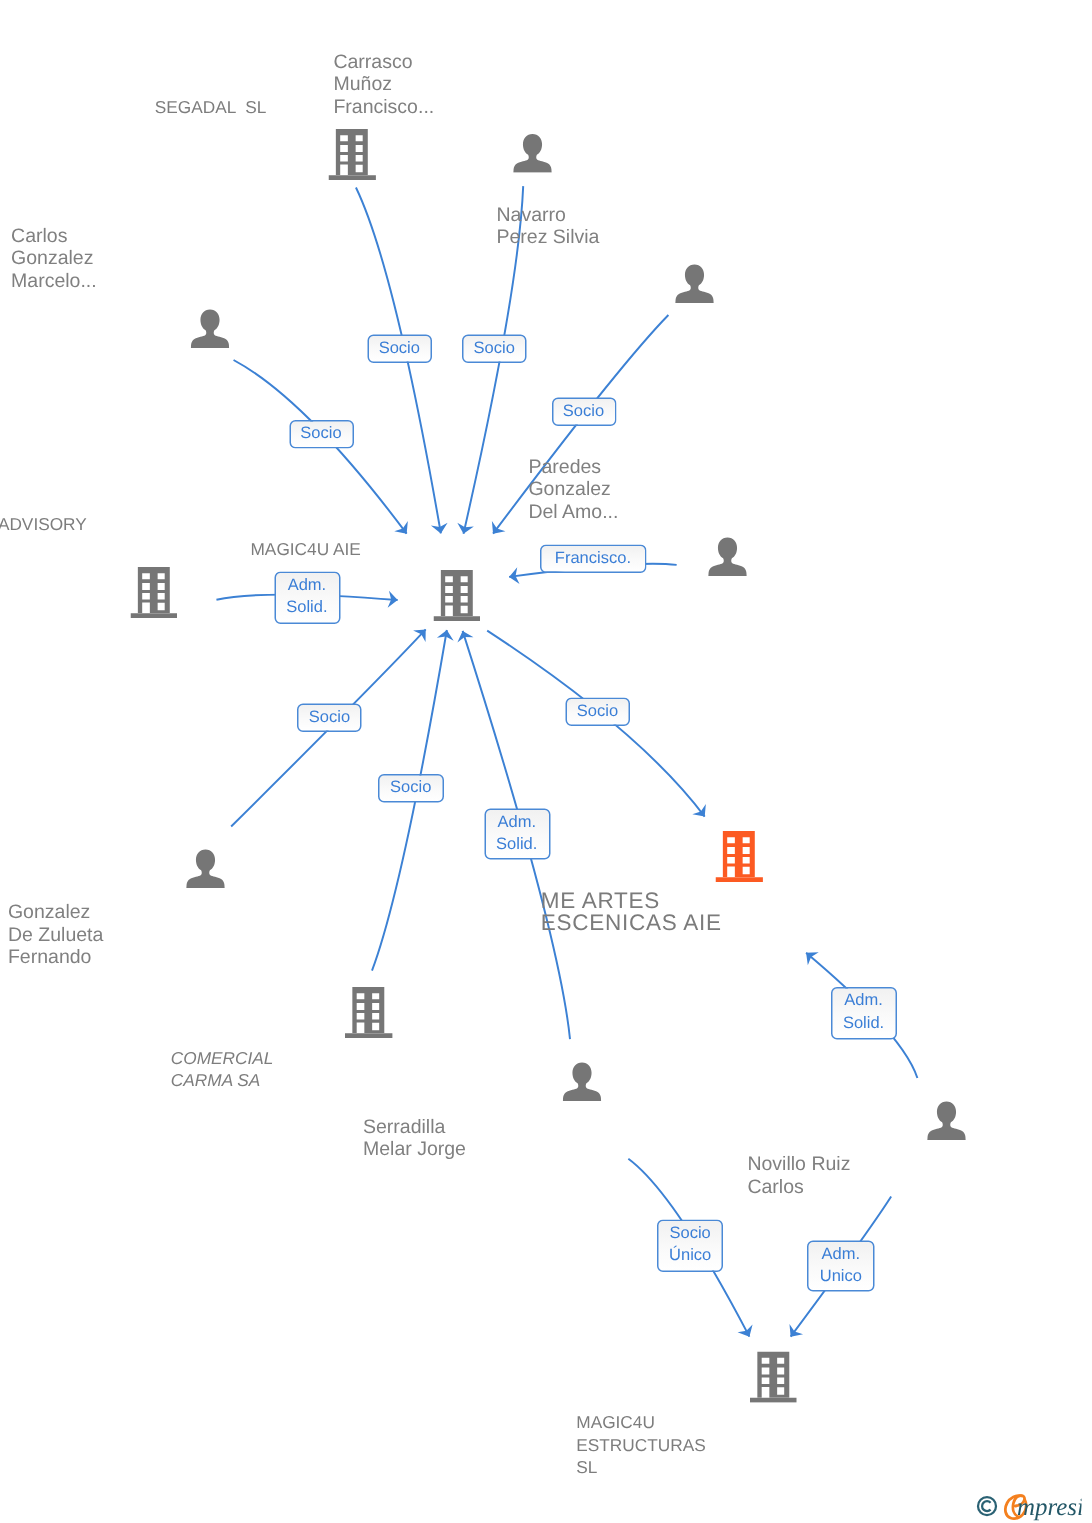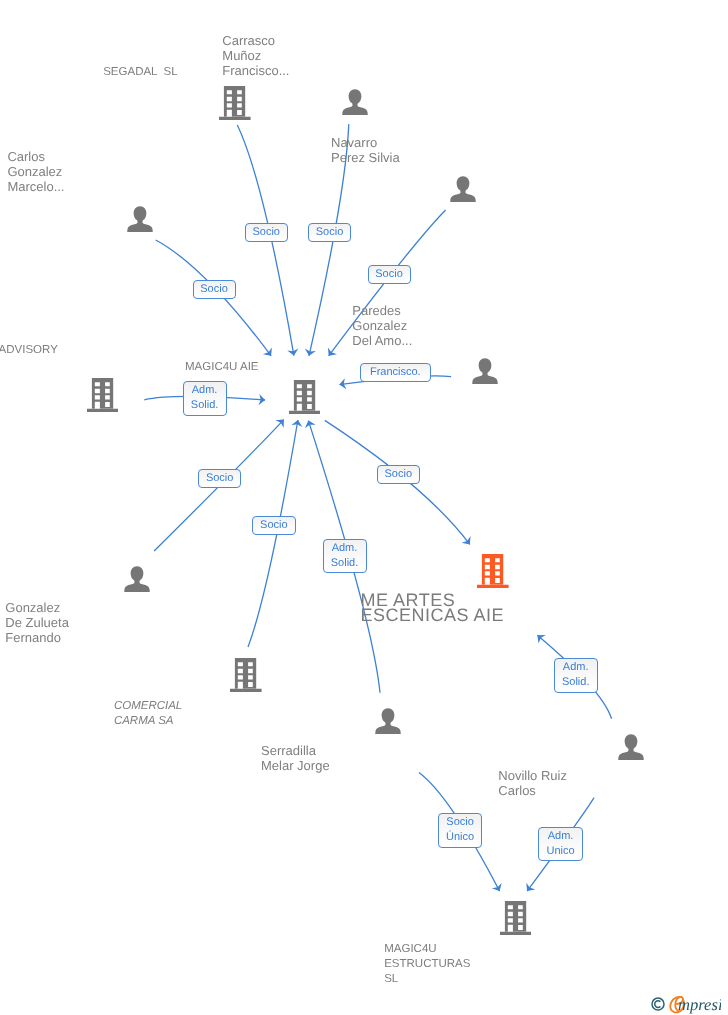--- a/index.html
+++ b/index.html
@@ -7,21 +7,21 @@
        font-family:"Liberation Sans",sans-serif;}
   #canvas{position:relative;width:728px;height:1015px;background:#fff;}
   *{-webkit-font-smoothing:antialiased;text-rendering:geometricPrecision;}
   .nlabel,.elabel{transform:translateZ(0);}
   svg.edges{position:absolute;left:0;top:0;width:728px;height:1015px;
             overflow:visible;pointer-events:none;}
   .node{position:absolute;}
   .nlabel{position:absolute;color:#7d7d7d;
           font-size:11.5px;line-height:15px;white-space:pre;}
   .nlabel.person{font-size:13px;color:#808080;}
-  .nlabel.hi{color:#7b7b7b;font-size:18px;letter-spacing:.5px;}
+  .nlabel.hi{color:#7b7b7b;font-size:15px;letter-spacing:.5px;}
   .elabel{position:absolute;box-sizing:border-box;
           border:1.4px solid #4a89d6;border-radius:4px;
           background:linear-gradient(to bottom,#f1f1f1 0%,#fafafa 55%,#ffffff 100%);
           color:#3a7ed6;font-size:11px;line-height:15px;
           text-align:center;white-space:pre;
           display:flex;align-items:flex-start;justify-content:center;}
   .elabel>span{display:block;width:100%;position:relative;top:1.2px;}
   .logo{position:absolute;left:641px;top:988px;width:80px;height:27px;}
 </style>
 </head>
@@ -76,41 +76,41 @@
 Gonzalez
 Del Amo...</div>
 <div class="node" style="left:86.9px;top:377.9px;width:31.6px;height:34.1px;"><svg width="31.6" height="34.1" viewBox="0 0 31.6 34.1">
         <path d="M0 30.8 H31.6 V34.1 H0 Z M4.9 0 H26.2 V31.0 H4.9 Z M7.8 4.2 H12.9 V8.2 H7.8 Z M18.1 4.2 H22.8 V8.2 H18.1 Z M7.8 10.7 H12.9 V15.3 H7.8 Z M18.1 10.7 H22.8 V15.3 H18.1 Z M7.8 17.3 H12.9 V21.6 H7.8 Z M18.1 17.3 H22.8 V21.6 H18.1 Z M7.8 23.7 H12.9 V31.0 H7.8 Z M18.1 23.9 H22.8 V28.9 H18.1 Z" fill="#767676" fill-rule="evenodd"></path>
       </svg></div>
 <div class="nlabel" style="left:-29.50px;top:342.84px;width:260px;">OMMADVISORY
 SL</div>
 <div class="node" style="left:288.7px;top:380.4px;width:31.6px;height:34.1px;"><svg width="31.6" height="34.1" viewBox="0 0 31.6 34.1">
         <path d="M0 30.8 H31.6 V34.1 H0 Z M4.9 0 H26.2 V31.0 H4.9 Z M7.8 4.2 H12.9 V8.2 H7.8 Z M18.1 4.2 H22.8 V8.2 H18.1 Z M7.8 10.7 H12.9 V15.3 H7.8 Z M18.1 10.7 H22.8 V15.3 H18.1 Z M7.8 17.3 H12.9 V21.6 H7.8 Z M18.1 17.3 H22.8 V21.6 H18.1 Z M7.8 23.7 H12.9 V31.0 H7.8 Z M18.1 23.9 H22.8 V28.9 H18.1 Z" fill="#767676" fill-rule="evenodd"></path>
       </svg></div>
-<div class="nlabel" style="left:185px;top:359.64px;width:260px;">MAGIC4U AIE</div>
+<div class="nlabel" style="left:167px;top:359.64px;width:260px;">MAGIC4U AIE</div>
 <div class="node" style="left:477.2px;top:553.8px;width:31.6px;height:34.1px;"><svg width="31.6" height="34.1" viewBox="0 0 31.6 34.1">
         <path d="M0 30.8 H31.6 V34.1 H0 Z M4.9 0 H26.2 V31.0 H4.9 Z M7.8 4.2 H12.9 V8.2 H7.8 Z M18.1 4.2 H22.8 V8.2 H18.1 Z M7.8 10.7 H12.9 V15.3 H7.8 Z M18.1 10.7 H22.8 V15.3 H18.1 Z M7.8 17.3 H12.9 V21.6 H7.8 Z M18.1 17.3 H22.8 V21.6 H18.1 Z M7.8 23.7 H12.9 V31.0 H7.8 Z M18.1 23.9 H22.8 V28.9 H18.1 Z" fill="#fc5a22" fill-rule="evenodd"></path>
       </svg></div>
 <div class="nlabel hi" style="left:360.50px;top:593.18px;width:260px;">ME ARTES
 ESCENICAS AIE</div>
 <div class="node" style="left:124.1px;top:566.2px;width:26.0px;height:26.3px;"><svg width="26.0" height="26.3" viewBox="0 0 26.6 27.0">
         <path d="M13.3 0.3 C9.3 0.3 6.75 3.4 6.75 7.4 C6.75 10.8 8.25 13.6 10.3 14.6 C10.6 15.1 10.75 15.85 10.75 16.4 C10.75 17.1 10.5 17.6 10.0 17.95 C8.75 18.85 5.05 19.0 2.65 20.55 C1.25 21.45 0.5 22.8 0.35 24.4 L0.2 26.8 L26.4 26.8 L26.25 24.4 C26.1 22.8 25.35 21.45 23.95 20.55 C21.55 19.0 17.85 18.85 16.6 17.95 C16.1 17.6 15.85 17.1 15.85 16.4 C15.85 15.85 16.0 15.1 16.3 14.6 C18.35 13.6 19.85 10.8 19.85 7.4 C19.85 3.4 17.3 0.3 13.3 0.3 Z" fill="#767676" fill-rule="nonzero"></path>
       </svg></div>
 <div class="nlabel person" style="left:5.30px;top:599.99px;width:260px;">Gonzalez
 De Zulueta
 Fernando</div>
 <div class="node" style="left:230.1px;top:657.7px;width:31.6px;height:34.1px;"><svg width="31.6" height="34.1" viewBox="0 0 31.6 34.1">
         <path d="M0 30.8 H31.6 V34.1 H0 Z M4.9 0 H26.2 V31.0 H4.9 Z M7.8 4.2 H12.9 V8.2 H7.8 Z M18.1 4.2 H22.8 V8.2 H18.1 Z M7.8 10.7 H12.9 V15.3 H7.8 Z M18.1 10.7 H22.8 V15.3 H18.1 Z M7.8 17.3 H12.9 V21.6 H7.8 Z M18.1 17.3 H22.8 V21.6 H18.1 Z M7.8 23.7 H12.9 V31.0 H7.8 Z M18.1 23.9 H22.8 V28.9 H18.1 Z" fill="#767676" fill-rule="evenodd"></path>
       </svg></div>
 <div class="nlabel" style="left:113.90px;top:698.74px;width:260px;font-style:italic;">COMERCIAL
 CARMA SA</div>
 <div class="node" style="left:374.8px;top:707.9px;width:26.0px;height:26.3px;"><svg width="26.0" height="26.3" viewBox="0 0 26.6 27.0">
         <path d="M13.3 0.3 C9.3 0.3 6.75 3.4 6.75 7.4 C6.75 10.8 8.25 13.6 10.3 14.6 C10.6 15.1 10.75 15.85 10.75 16.4 C10.75 17.1 10.5 17.6 10.0 17.95 C8.75 18.85 5.05 19.0 2.65 20.55 C1.25 21.45 0.5 22.8 0.35 24.4 L0.2 26.8 L26.4 26.8 L26.25 24.4 C26.1 22.8 25.35 21.45 23.95 20.55 C21.55 19.0 17.85 18.85 16.6 17.95 C16.1 17.6 15.85 17.1 15.85 16.4 C15.85 15.85 16.0 15.1 16.3 14.6 C18.35 13.6 19.85 10.8 19.85 7.4 C19.85 3.4 17.3 0.3 13.3 0.3 Z" fill="#767676" fill-rule="nonzero"></path>
       </svg></div>
-<div class="nlabel person" style="left:261px;top:742.79px;width:260px;">Serradilla
+<div class="nlabel person" style="left:242px;top:742.79px;width:260px;">Serradilla
 Melar Jorge</div>
 <div class="node" style="left:617.7px;top:733.9px;width:26.0px;height:26.3px;"><svg width="26.0" height="26.3" viewBox="0 0 26.6 27.0">
         <path d="M13.3 0.3 C9.3 0.3 6.75 3.4 6.75 7.4 C6.75 10.8 8.25 13.6 10.3 14.6 C10.6 15.1 10.75 15.85 10.75 16.4 C10.75 17.1 10.5 17.6 10.0 17.95 C8.75 18.85 5.05 19.0 2.65 20.55 C1.25 21.45 0.5 22.8 0.35 24.4 L0.2 26.8 L26.4 26.8 L26.25 24.4 C26.1 22.8 25.35 21.45 23.95 20.55 C21.55 19.0 17.85 18.85 16.6 17.95 C16.1 17.6 15.85 17.1 15.85 16.4 C15.85 15.85 16.0 15.1 16.3 14.6 C18.35 13.6 19.85 10.8 19.85 7.4 C19.85 3.4 17.3 0.3 13.3 0.3 Z" fill="#767676" fill-rule="nonzero"></path>
       </svg></div>
 <div class="nlabel person" style="left:498.30px;top:768.39px;width:260px;">Novillo Ruiz
 Carlos</div>
 <div class="node" style="left:499.8px;top:900.5px;width:31.6px;height:34.1px;"><svg width="31.6" height="34.1" viewBox="0 0 31.6 34.1">
         <path d="M0 30.8 H31.6 V34.1 H0 Z M4.9 0 H26.2 V31.0 H4.9 Z M7.8 4.2 H12.9 V8.2 H7.8 Z M18.1 4.2 H22.8 V8.2 H18.1 Z M7.8 10.7 H12.9 V15.3 H7.8 Z M18.1 10.7 H22.8 V15.3 H18.1 Z M7.8 17.3 H12.9 V21.6 H7.8 Z M18.1 17.3 H22.8 V21.6 H18.1 Z M7.8 23.7 H12.9 V31.0 H7.8 Z M18.1 23.9 H22.8 V28.9 H18.1 Z" fill="#767676" fill-rule="evenodd"></path>
       </svg></div>
 <div class="nlabel" style="left:384.20px;top:941.74px;width:260px;">MAGIC4U

